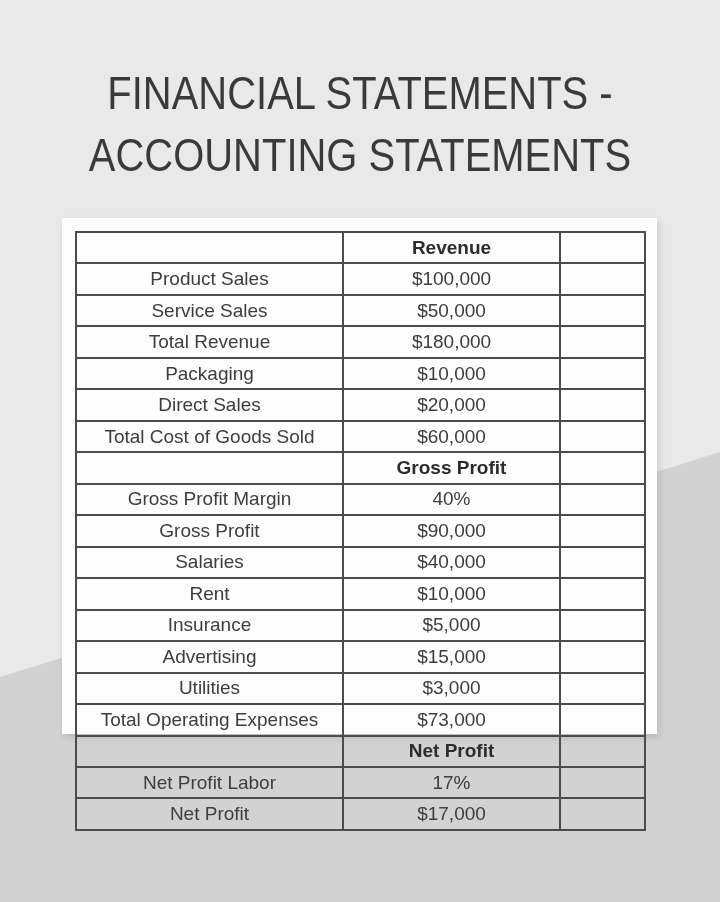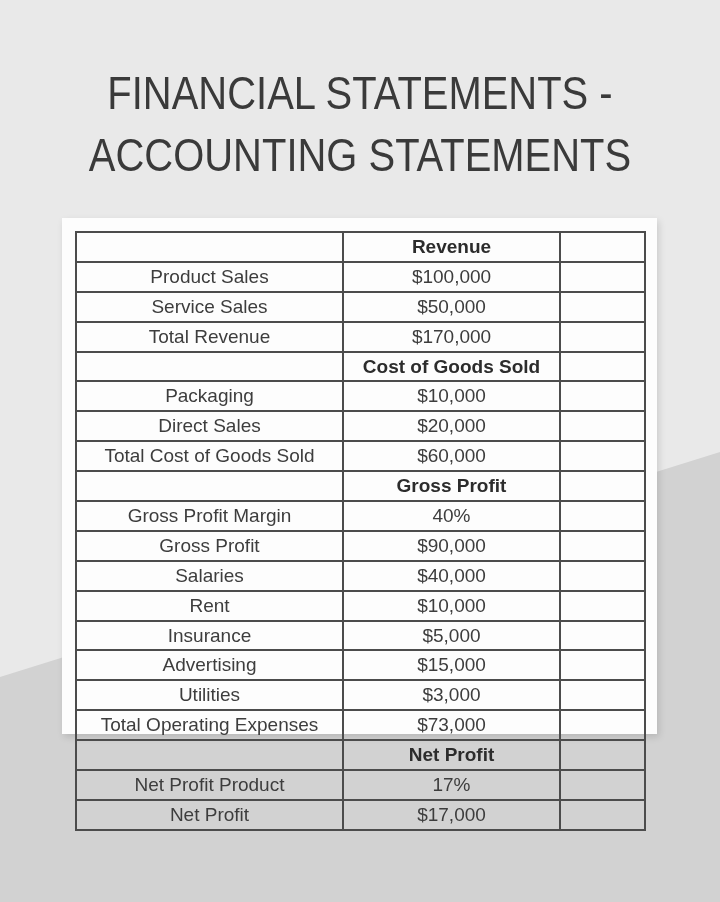--- a/index.html
+++ b/index.html
@@ -89,26 +89,21 @@
           <td class="value-cell">$100,000</td>
           <td></td>
         </tr>
         <tr>
           <td class="label-cell">Service Sales</td>
           <td class="value-cell">$50,000</td>
           <td></td>
         </tr>
         <tr>
           <td class="label-cell">Total Revenue</td>
-          <td class="value-cell">$170,000</td>
-          <td></td>
-        </tr>
-        <tr>
-          <td></td>
-          <td class="sec-header">Cost of Goods Sold</td>
+          <td class="value-cell">$180,000</td>
           <td></td>
         </tr>
         <tr>
           <td class="label-cell">Packaging</td>
           <td class="value-cell">$10,000</td>
           <td></td>
         </tr>
         <tr>
           <td class="label-cell">Direct Sales</td>
           <td class="value-cell">$20,000</td>
@@ -163,21 +158,21 @@
           <td class="label-cell">Total Operating Expenses</td>
           <td class="value-cell">$73,000</td>
           <td></td>
         </tr>
         <tr>
           <td></td>
           <td class="sec-header">Net Profit</td>
           <td></td>
         </tr>
         <tr>
-          <td class="label-cell">Net Profit Product</td>
+          <td class="label-cell">Net Profit Labor</td>
           <td class="value-cell">17%</td>
           <td></td>
         </tr>
         <tr>
           <td class="label-cell">Net Profit</td>
           <td class="value-cell">$17,000</td>
           <td></td>
         </tr>
       </tbody>
   </table>

